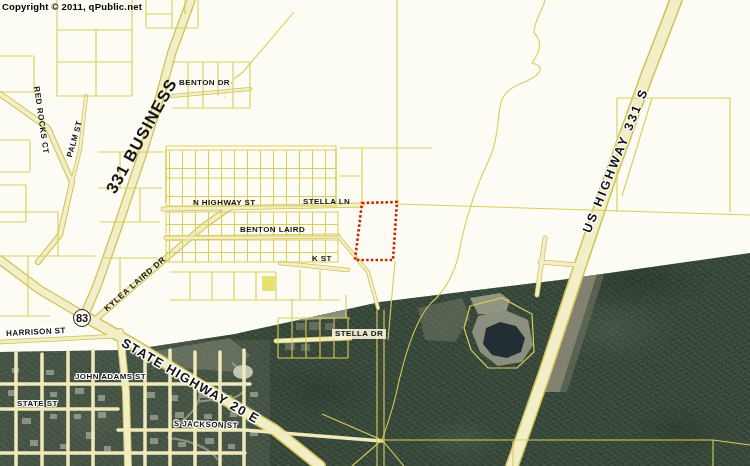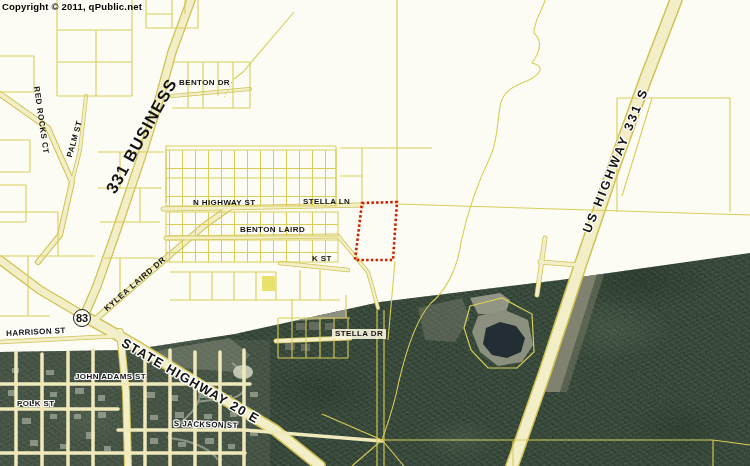--- a/index.html
+++ b/index.html
@@ -210,17 +210,17 @@
   <div class="lbl" style="left:303px;top:198px;">STELLA LN</div>
   <div class="lbl" style="left:240px;top:226px;">BENTON LAIRD</div>
   <div class="lbl" style="left:296px;top:255px;padding-left:16px;">K ST</div>
   <div class="lbl" style="left:103px;top:307px;transform:rotate(-41deg);letter-spacing:.8px;">KYLEA LAIRD DR</div>
   <div class="shield">
     <span>83</span>
   </div>
   <div class="lbl halo" style="left:6px;top:330px;transform:rotate(-3deg);">HARRISON ST</div>
   <div class="lbl halo-strong" style="left:126px;top:336px;transform:rotate(30deg);font-size:13px;letter-spacing:1.2px;">STATE HIGHWAY 20 E</div>
   <div class="lbl halo" style="left:55px;top:373px;padding-left:20px;">JOHN ADAMS ST</div>
-  <div class="lbl halo" style="left:17px;top:400px;">POLK ST</div>
+  <div class="lbl halo" style="left:17px;top:400px;">STATE ST</div>
   <div class="lbl halo" style="left:174px;top:420px;transform:rotate(2deg);">S JACKSON ST</div>
   <div class="lbl chip" style="left:288px;top:329px;margin-left:44px;">STELLA DR</div>
   <div class="lbl halo" style="left:581px;top:230px;transform:rotate(-68deg);font-size:12.5px;letter-spacing:2.5px;">US HIGHWAY 331 S</div>
 </div>
 
 </body></html>

